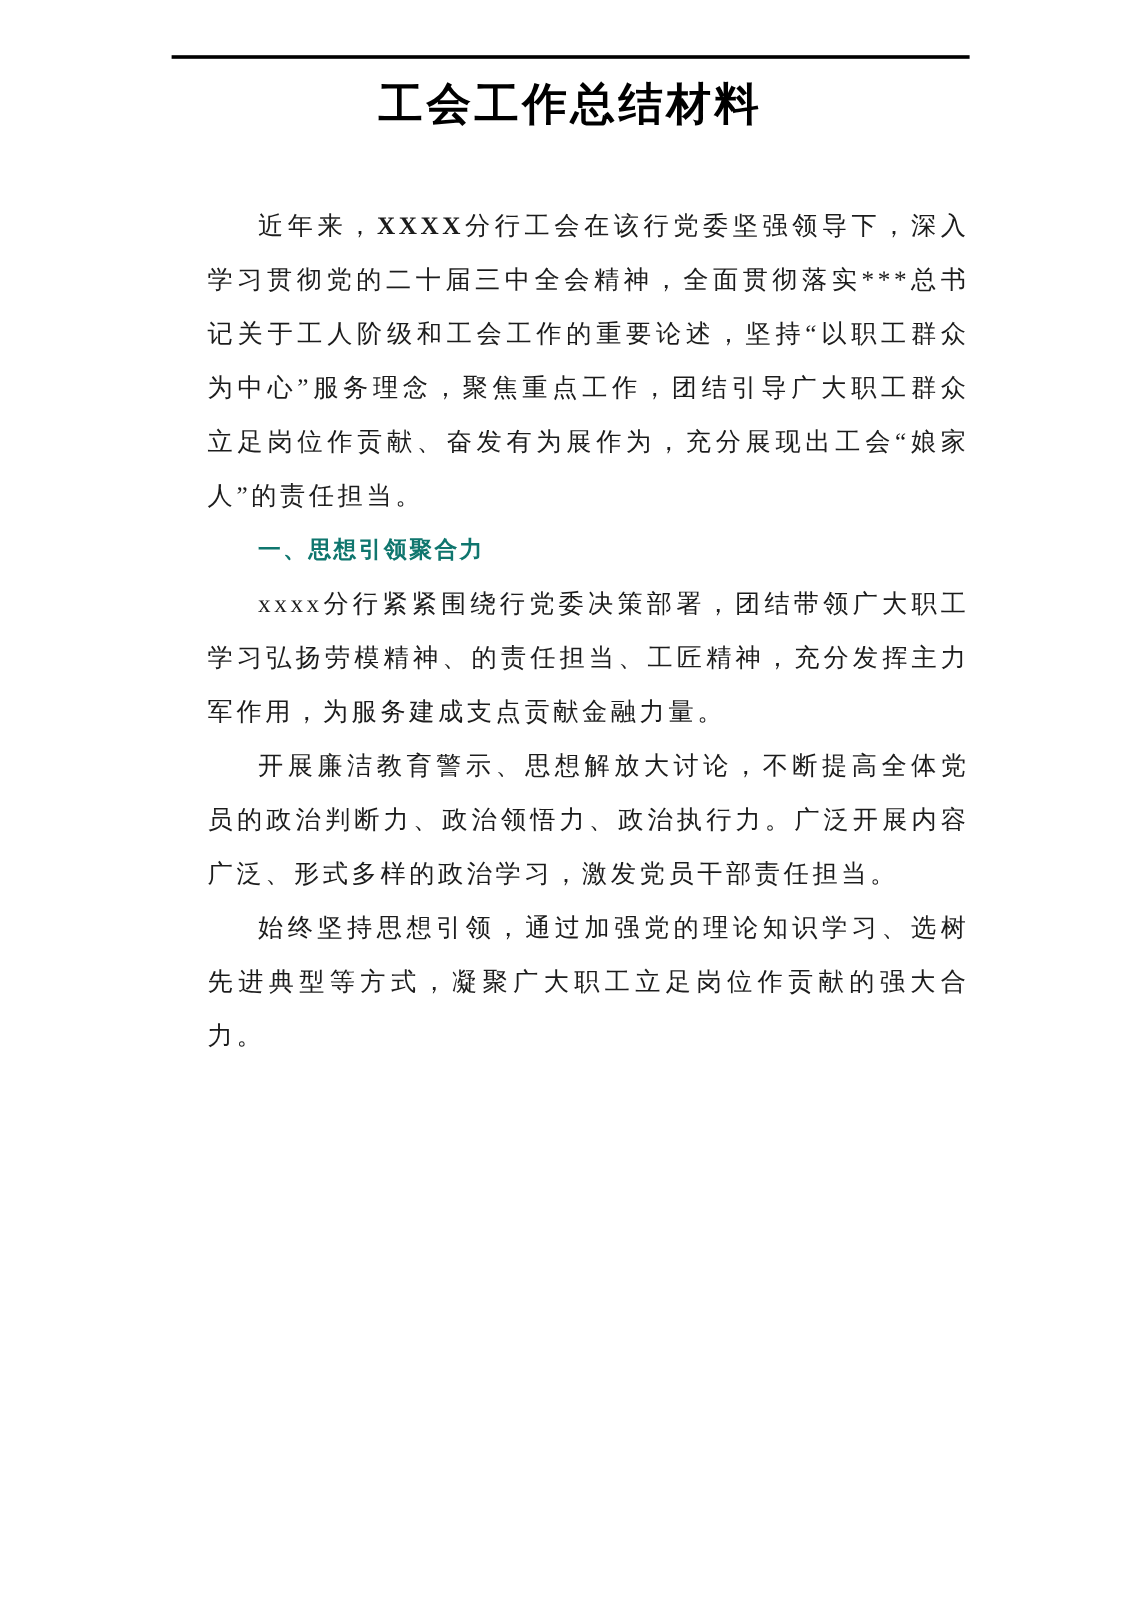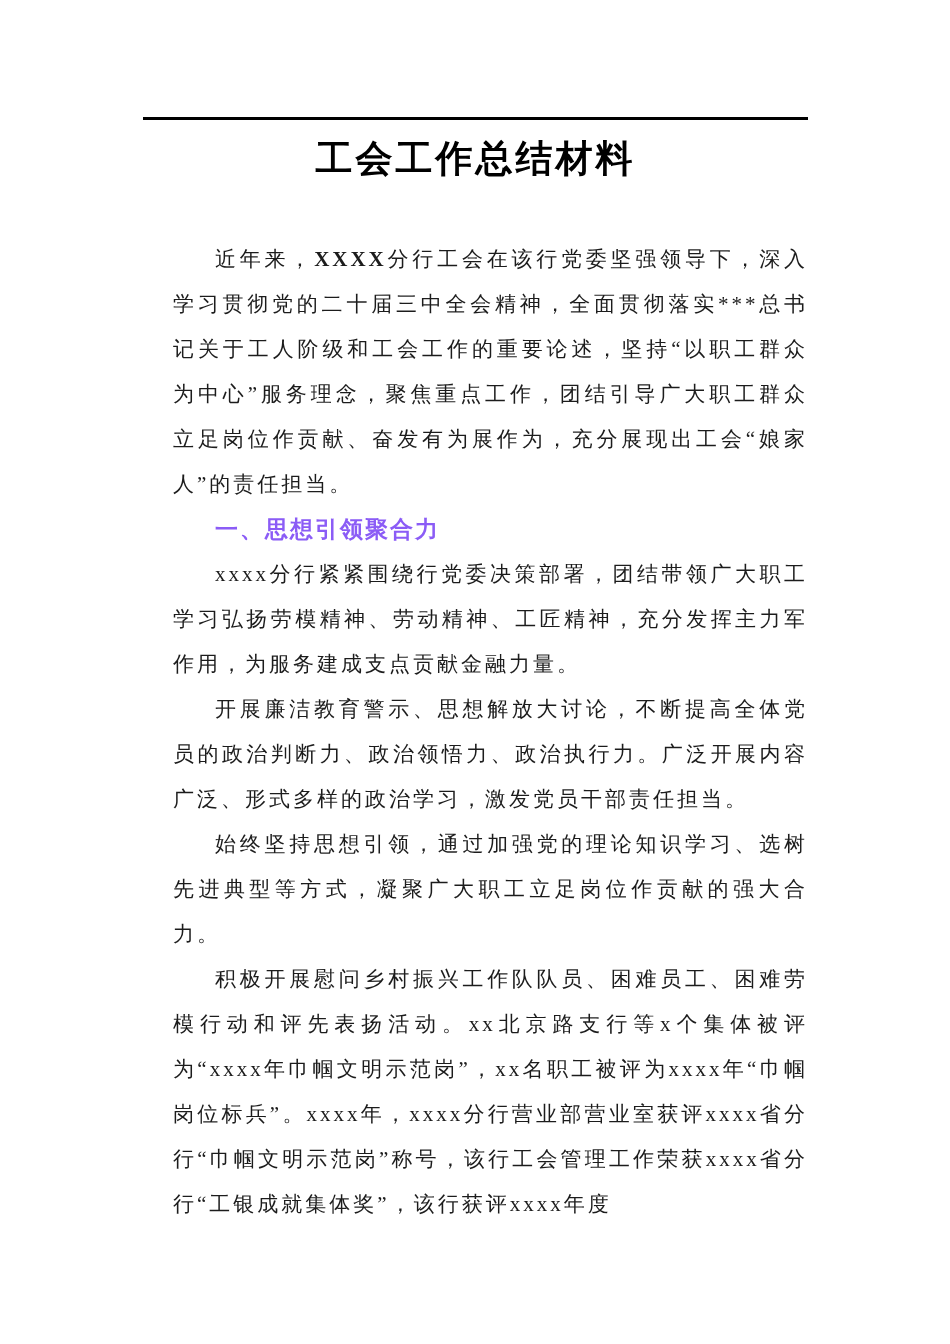--- a/index.html
+++ b/index.html
@@ -6,21 +6,21 @@
     margin: 0;
     padding: 0;
     background: #ffffff;
   }
   .page {
     position: relative;
     width: 950px;
     height: 1344px;
     background: #ffffff;
     box-sizing: border-box;
-    padding: 117px 142px 0 143px;
+    padding: 46px 142px 0 143px;
     color: #1a1a1a;
     overflow: hidden;
   }
   .top-rule {
     height: 0;
     border-top: 3px solid #000000;
   }
   .doc-title {
     font-family: "Liberation Serif", "DejaVu Serif", serif;
     font-weight: 700;
@@ -42,49 +42,48 @@
     color: #1c1c1c;
     margin-left: 30px;
   }
   .body-text p {
     margin: 0;
     text-indent: 42px;
   }
   .section-heading {
     font-family: "Liberation Sans", "DejaVu Sans", sans-serif;
     font-weight: 700;
-    font-size: 23px;
+    font-size: 19px;
     line-height: 45px;
     letter-spacing: 2px;
     text-indent: 42px;
     margin: 0;
-    color: #8b5cf6;
+    color: #0f766e;
   }
   .ph-bold {
     font-weight: 700;
   }
 </style>
 </head>
 <body>
 
 <div class="page">
 
   <div class="top-rule"></div>
 
   <h1 class="doc-title">工会工作总结材料</h1>
 
   <div class="body-text">
 
     <p><span>近年来，</span><span class="ph-bold">XXXX</span><span>分行工会在该行党委坚强领导下，深入学习贯彻党的二十届三中全会精神，全面贯彻落实***总书记关于工人阶级和工会工作的重要论述，坚持“以职工群众为中心”服务理念，聚焦重点工作，团结引导广大职工群众立足岗位作贡献、奋发有为展作为，充分展现出工会“娘家人”的责任担当。</span></p>
 
     <p class="section-heading">一、思想引领聚合力</p>
 
-    <p>xxxx分行紧紧围绕行党委决策部署，团结带领广大职工学习弘扬劳模精神、劳动精神、工匠精神，充分发挥主力军作用，为服务建成支点贡献金融力量。</p>
+    <p>xxxx分行紧紧围绕行党委决策部署，团结带领广大职工学习弘扬劳模精神、的责任担当、工匠精神，充分发挥主力军作用，为服务建成支点贡献金融力量。</p>
 
     <p>开展廉洁教育警示、思想解放大讨论，不断提高全体党员的政治判断力、政治领悟力、政治执行力。广泛开展内容广泛、形式多样的政治学习，激发党员干部责任担当。</p>
 
     <p>始终坚持思想引领，通过加强党的理论知识学习、选树先进典型等方式，凝聚广大职工立足岗位作贡献的强大合力。</p>
 
-    <p>积极开展慰问乡村振兴工作队队员、困难员工、困难劳模行动和评先表扬活动。xx北京路支行等x个集体被评为“xxxx年巾帼文明示范岗”，xx名职工被评为xxxx年“巾帼岗位标兵”。xxxx年，xxxx分行营业部营业室获评xxxx省分行“巾帼文明示范岗”称号，该行工会管理工作荣获xxxx省分行“工银成就集体奖”，该行获评xxxx年度</p>
 
   </div>
 
 </div>
 
 </body></html>

